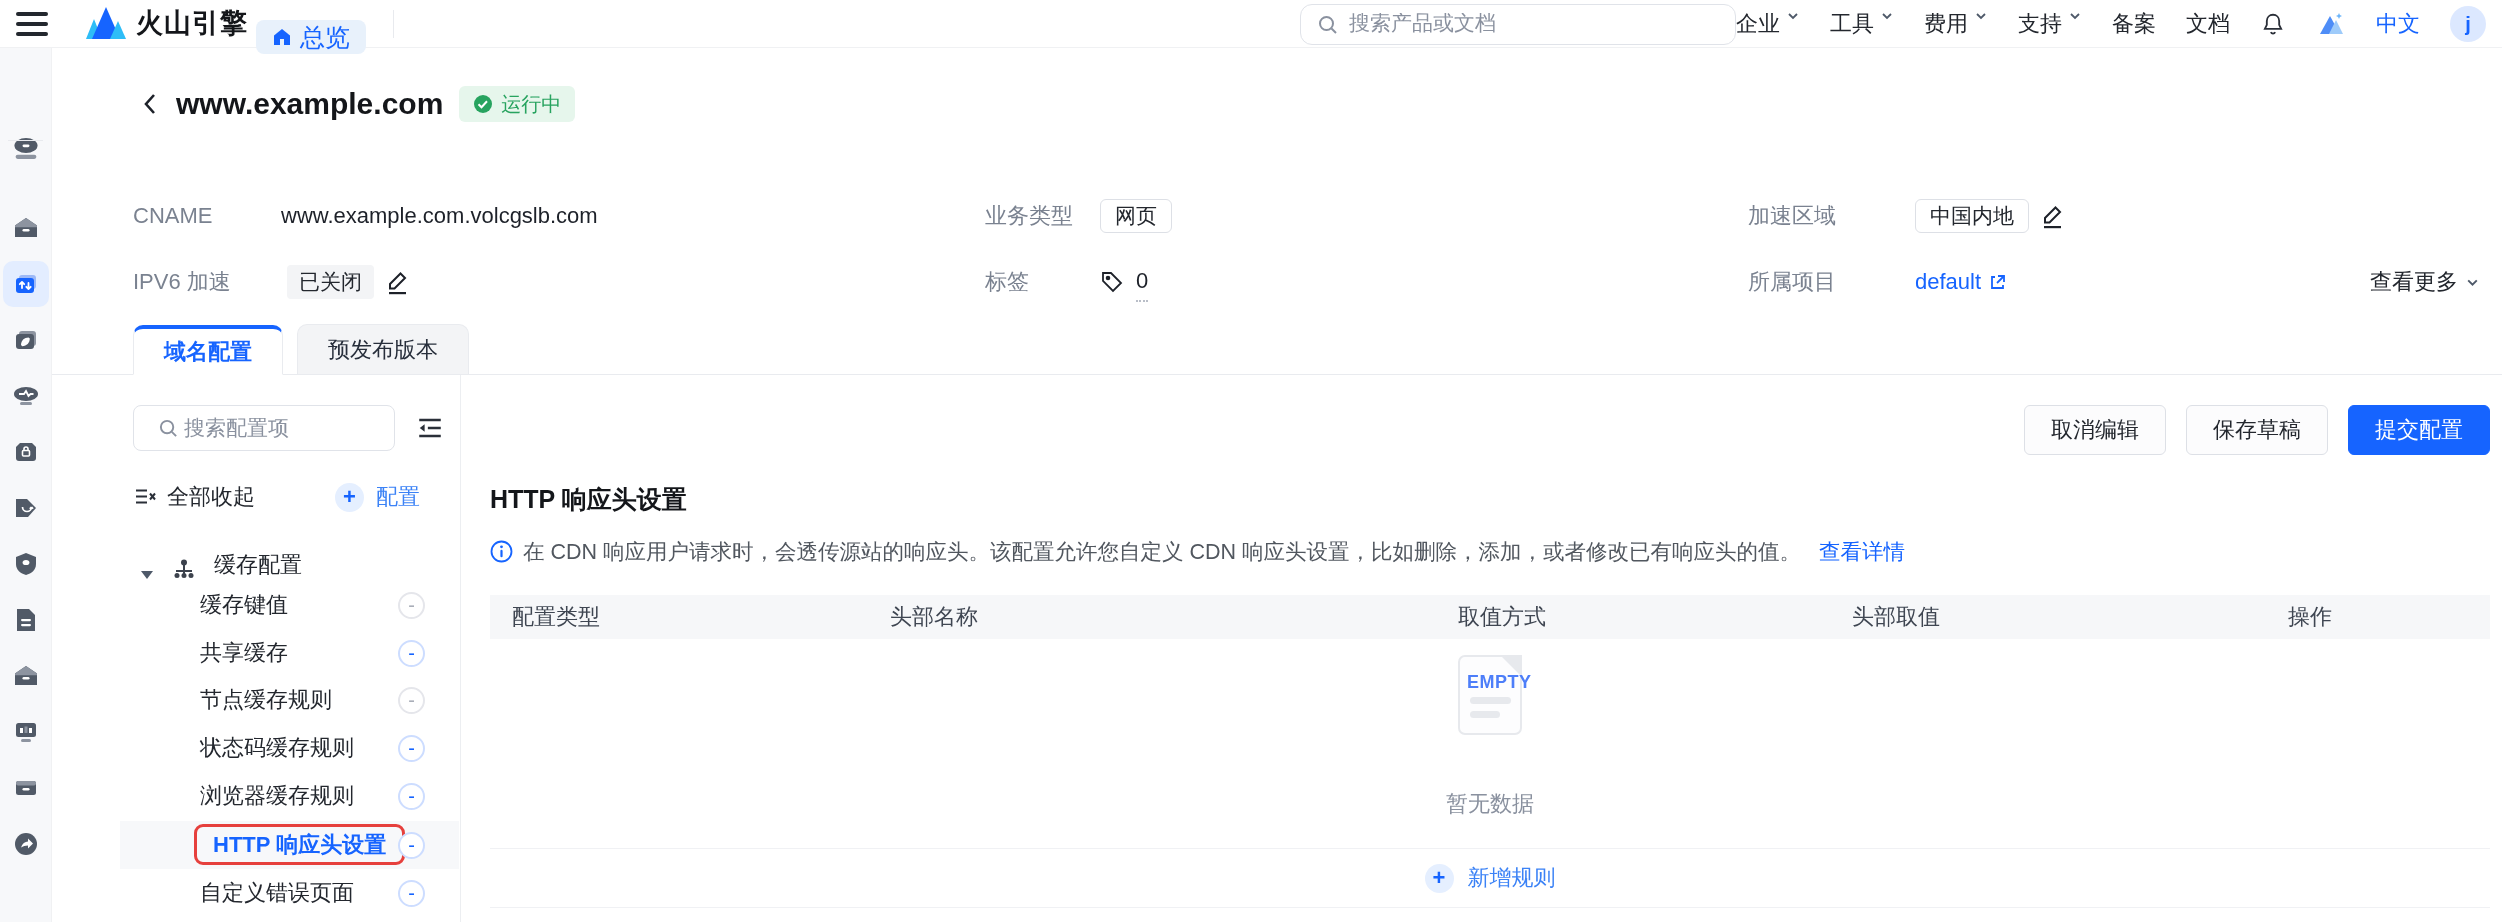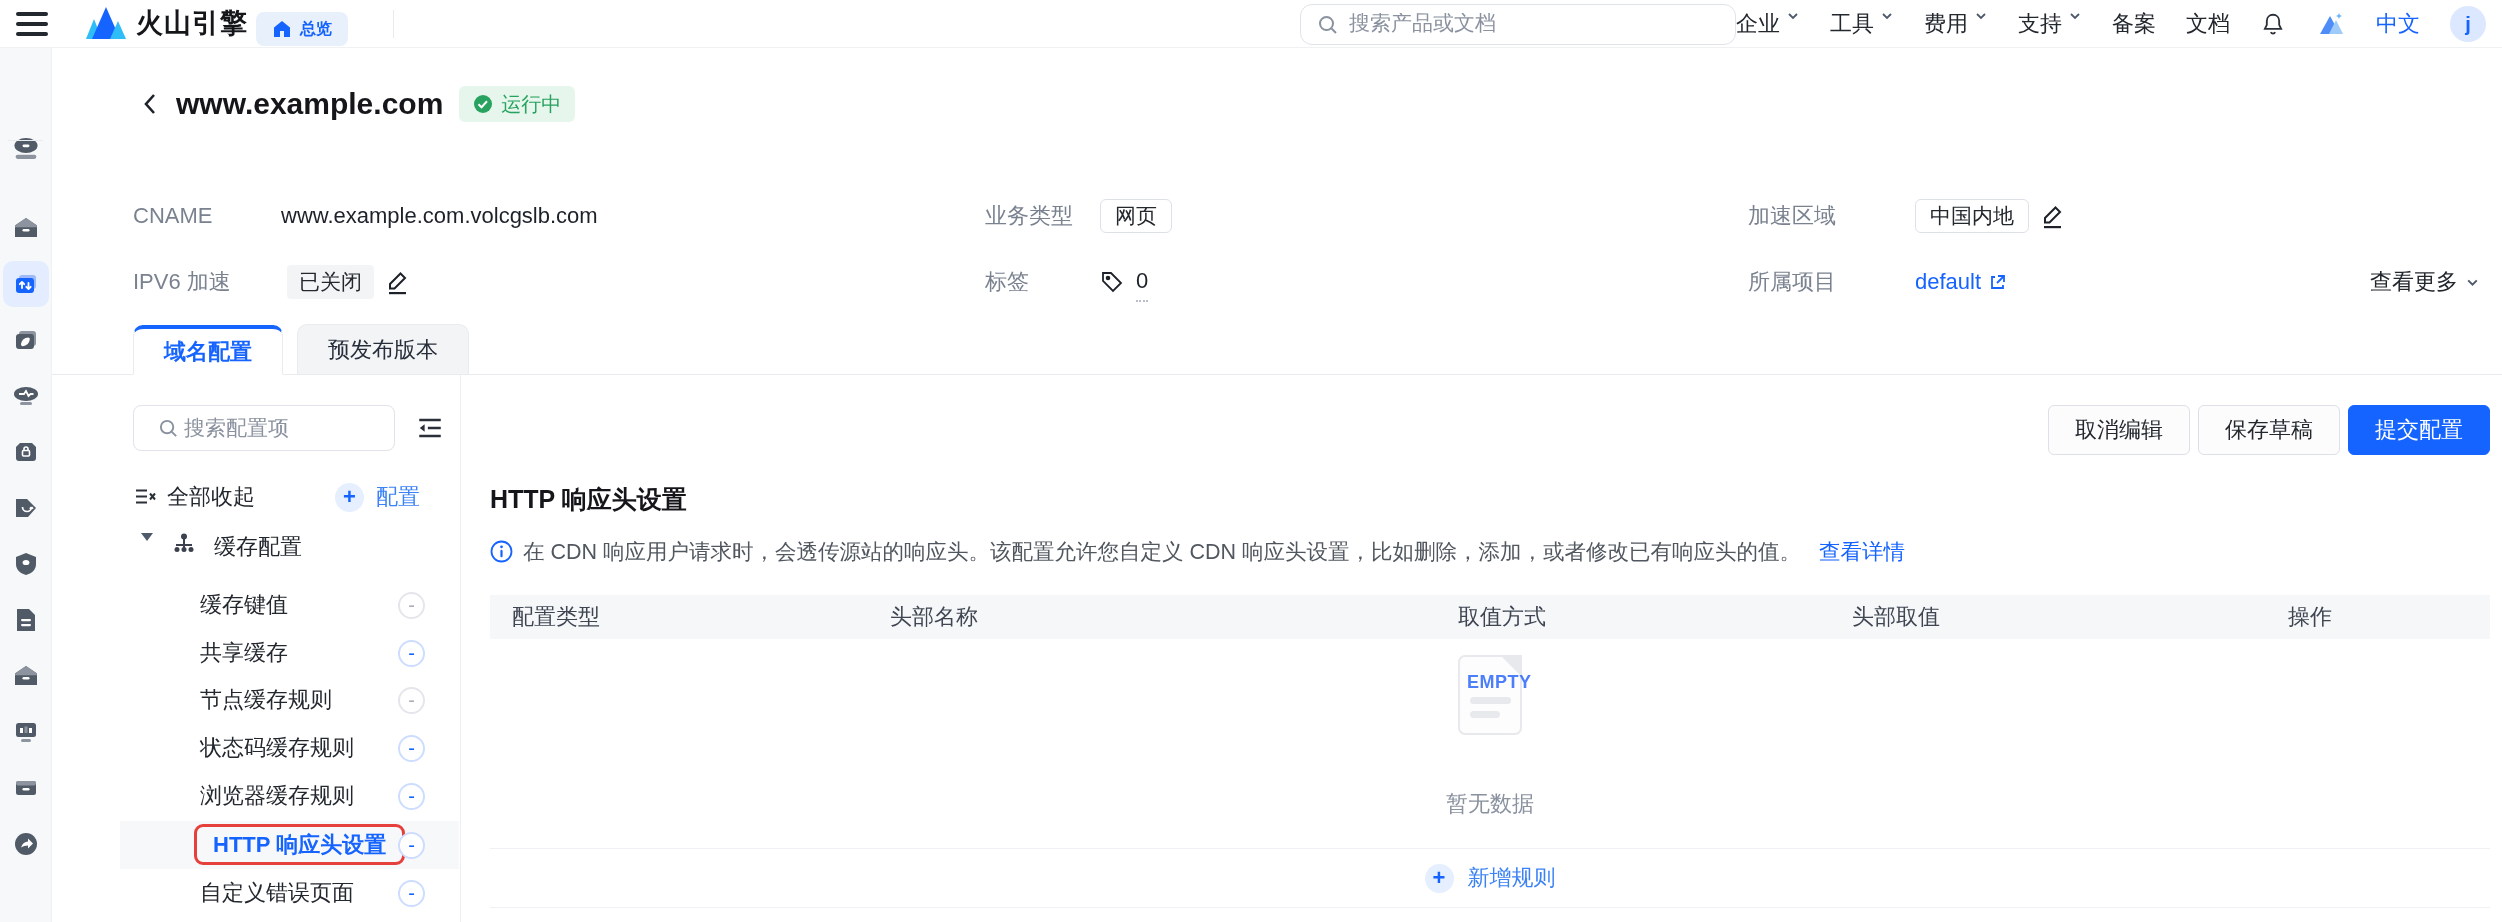--- a/index.html
+++ b/index.html
@@ -8,21 +8,21 @@
     font-family:"Liberation Sans","DejaVu Sans",sans-serif;
     color:#1d2129; background:#fff; overflow:hidden; position:relative;
     font-size:22px;
   }
   
   .navbar { position:absolute; left:0; top:0; right:0; height:48px; background:#fff; border-bottom:1px solid #f0f1f3; z-index:30; }
   .burger { position:absolute; left:16px; top:12px; width:32px; height:24px; display:flex; flex-direction:column; justify-content:space-between; cursor:pointer; }
   .burger span { display:block; height:3.6px; background:#23272e; border-radius:2px; }
   .logo { position:absolute; left:84px; top:5px; display:flex; align-items:center; gap:8px; }
   .logo-text { font-size:27px; font-weight:bold; color:#14161a; letter-spacing:1px; }
-  .overview-pill { position:absolute; left:256px; top:12px; height:34px; padding:0 16px; background:#e8f1fb; border-radius:8px; display:flex; align-items:center; gap:8px; color:#1664ff; font-size:16px; cursor:pointer;font-weight:bold; }
+  .overview-pill { position:absolute; left:256px; top:20px; height:34px; padding:0 16px; background:#e8f1fb; border-radius:8px; display:flex; align-items:center; gap:8px; color:#1664ff; font-size:25px; cursor:pointer; }
   .nav-divider { position:absolute; left:393px; top:10px; width:1px; height:28px; background:#e8eaee; }
   .nav-search { position:absolute; left:1300px; top:4px; width:436px; height:41px; border:1px solid #e0e3e9; border-radius:12px; display:flex; align-items:center; padding:0 16px; gap:10px; background:#fff; }
   .nav-search input { border:none; outline:none; font-size:21px; color:#1d2129; width:340px; background:transparent; font-family:Liberation Mono, monospace; }
   .nav-search input::placeholder { color:#8a919f; }
   .nav-right { position:absolute; right:16px; top:0; height:48px; display:flex; align-items:center; gap:30px; }
   .nav-item { display:flex; gap:6px; font-size:22px; color:#23272e; cursor:pointer; white-space:nowrap; }
   .nav-lang { color:#1664ff; font-size:22px; cursor:pointer; }
   .avatar { width:36px; height:36px; border-radius:50%; background:#dce8ff; color:#1664ff; font-weight:bold; font-size:20px; display:flex; align-items:center; justify-content:center; cursor:pointer; }
   
   .rail { position:absolute; left:0; top:48px; bottom:0; width:52px; background:#f7f8fa; border-right:1px solid #f0f1f3; z-index:20; }
@@ -50,33 +50,33 @@
   .cfg-panel { position:absolute; left:120px; top:375px; width:341px; bottom:0; border-right:1px solid #eceef1; background:#fff; }
   .cfg-search { position:absolute; left:13px; top:30px; width:262px; height:46px; border:1px solid #e0e3e9; border-radius:8px; display:flex; align-items:center; padding:0 24px; gap:5px; }
   .cfg-search input { border:none; outline:none; width:180px; font-size:21px; color:#1d2129; font-family:inherit; }
   .cfg-search input::placeholder { color:#8a919f; }
   .fold-btn { position:absolute; left:296px; top:40px; cursor:pointer; }
   .collapse-row { position:absolute; left:13px; right:40px; top:100px; height:44px; display:flex; align-items:center; gap:10px; }
   .collapse-label { font-size:22px; color:#23272e; cursor:pointer; }
   .add-cfg { margin-left:auto; display:flex; align-items:center; gap:12px; cursor:pointer; }
   .plus-circle { width:29px; height:29px; border-radius:50%; background:#e5efff; color:#1664ff; font-size:22px; font-weight:bold; display:flex; align-items:center; justify-content:center; line-height:1; }
   .blue-link { color:#3b82f6; font-size:22px; cursor:pointer; }
-  .tree-group { position:absolute; left:20px; top:157px; height:48px; display:flex; align-items:flex-start; gap:19px; cursor:pointer; }
+  .tree-group { position:absolute; left:20px; top:157px; height:48px; display:flex; align-items:flex-end; gap:19px; cursor:pointer; }
   .tree-group-label { font-size:22px; color:#23272e; }
   .tree-row { position:absolute; left:0; right:1px; height:48px; display:flex; align-items:center; cursor:pointer; }
   .tree-row .lbl { margin-left:80px; font-size:22px; color:#23272e; }
   .tree-row.selected { background:#f7f8fa; }
   .sel-box { position:absolute; left:74px; top:3px; height:41px; padding:0 16px; border:3px solid #e6403d; border-radius:9px; display:flex; align-items:center; }
   .sel-box .lbl-sel { font-size:22px; font-weight:bold; color:#1664ff; }
   .minus-badge { position:absolute; right:34px; width:27px; height:27px; border-radius:50%; background:#fff; display:flex; align-items:center; justify-content:center; font-size:20px; line-height:1; cursor:pointer; }
   .minus-badge.gray { border:2px solid #e5e6eb; color:#a9aeb8; }
   .minus-badge.blue { border:2px solid #cdddff; color:#1664ff; }
   
   .main { position:absolute; left:490px; top:375px; right:12px; bottom:0; background:#fff; }
-  .actions { position:absolute; top:30px; right:0; display:flex; gap:8px; }
+  .actions { position:absolute; top:30px; right:0; display:flex; gap:20px; }
   .btn { height:50px; padding:0 26px; border-radius:6px; font-size:22px; display:flex; align-items:center; cursor:pointer; font-family:inherit; }
   .btn-secondary { background:#fcfcfd; border:1px solid #dde0e6; color:#23272e; }
   .btn-primary { background:#1664ff; border:1px solid #1664ff; color:#fff; }
   .section-title { position:absolute; left:0; top:108px; font-size:25px; font-weight:bold; color:#14161a; }
   .desc-row { position:absolute; left:0; top:162px; display:flex; align-items:center; gap:10px; }
   .desc-text { font-size:21.5px; color:#51575f; }
   .desc-link { font-size:21.5px; color:#1664ff; margin-left:8px; cursor:pointer; }
   .table { position:absolute; left:0; top:220px; width:2000px; }
   .t-head { height:44px; background:#f6f7f9; display:flex; align-items:center; }
   .t-col { padding-left:22px; font-size:22px; color:#3f4652; white-space:nowrap; }

